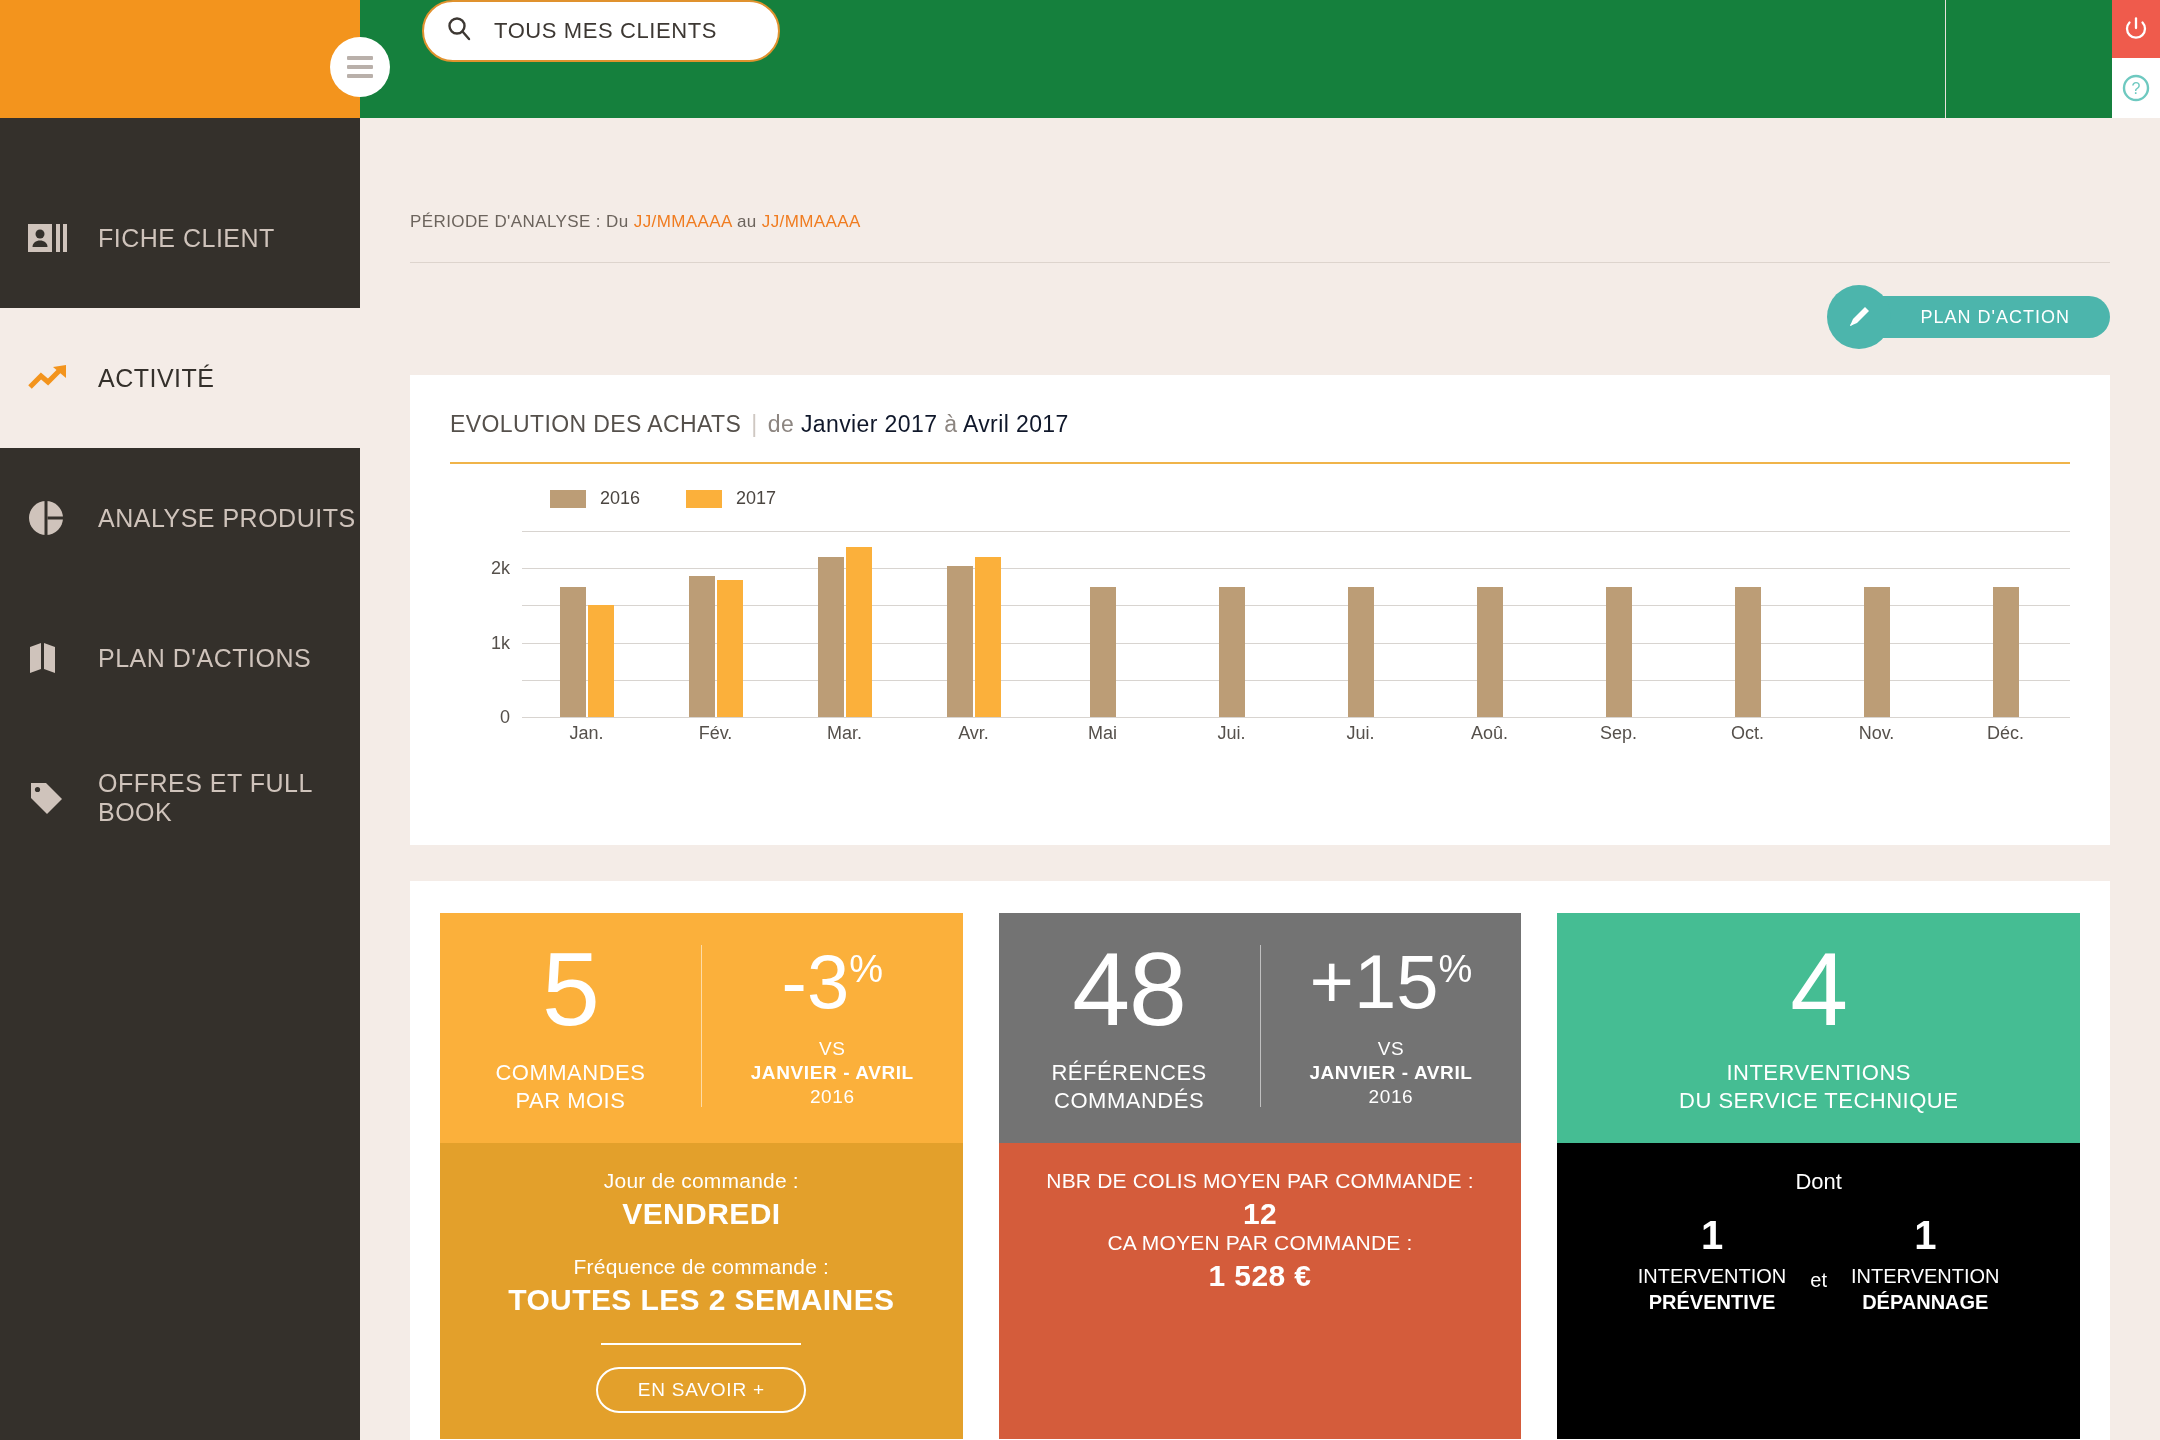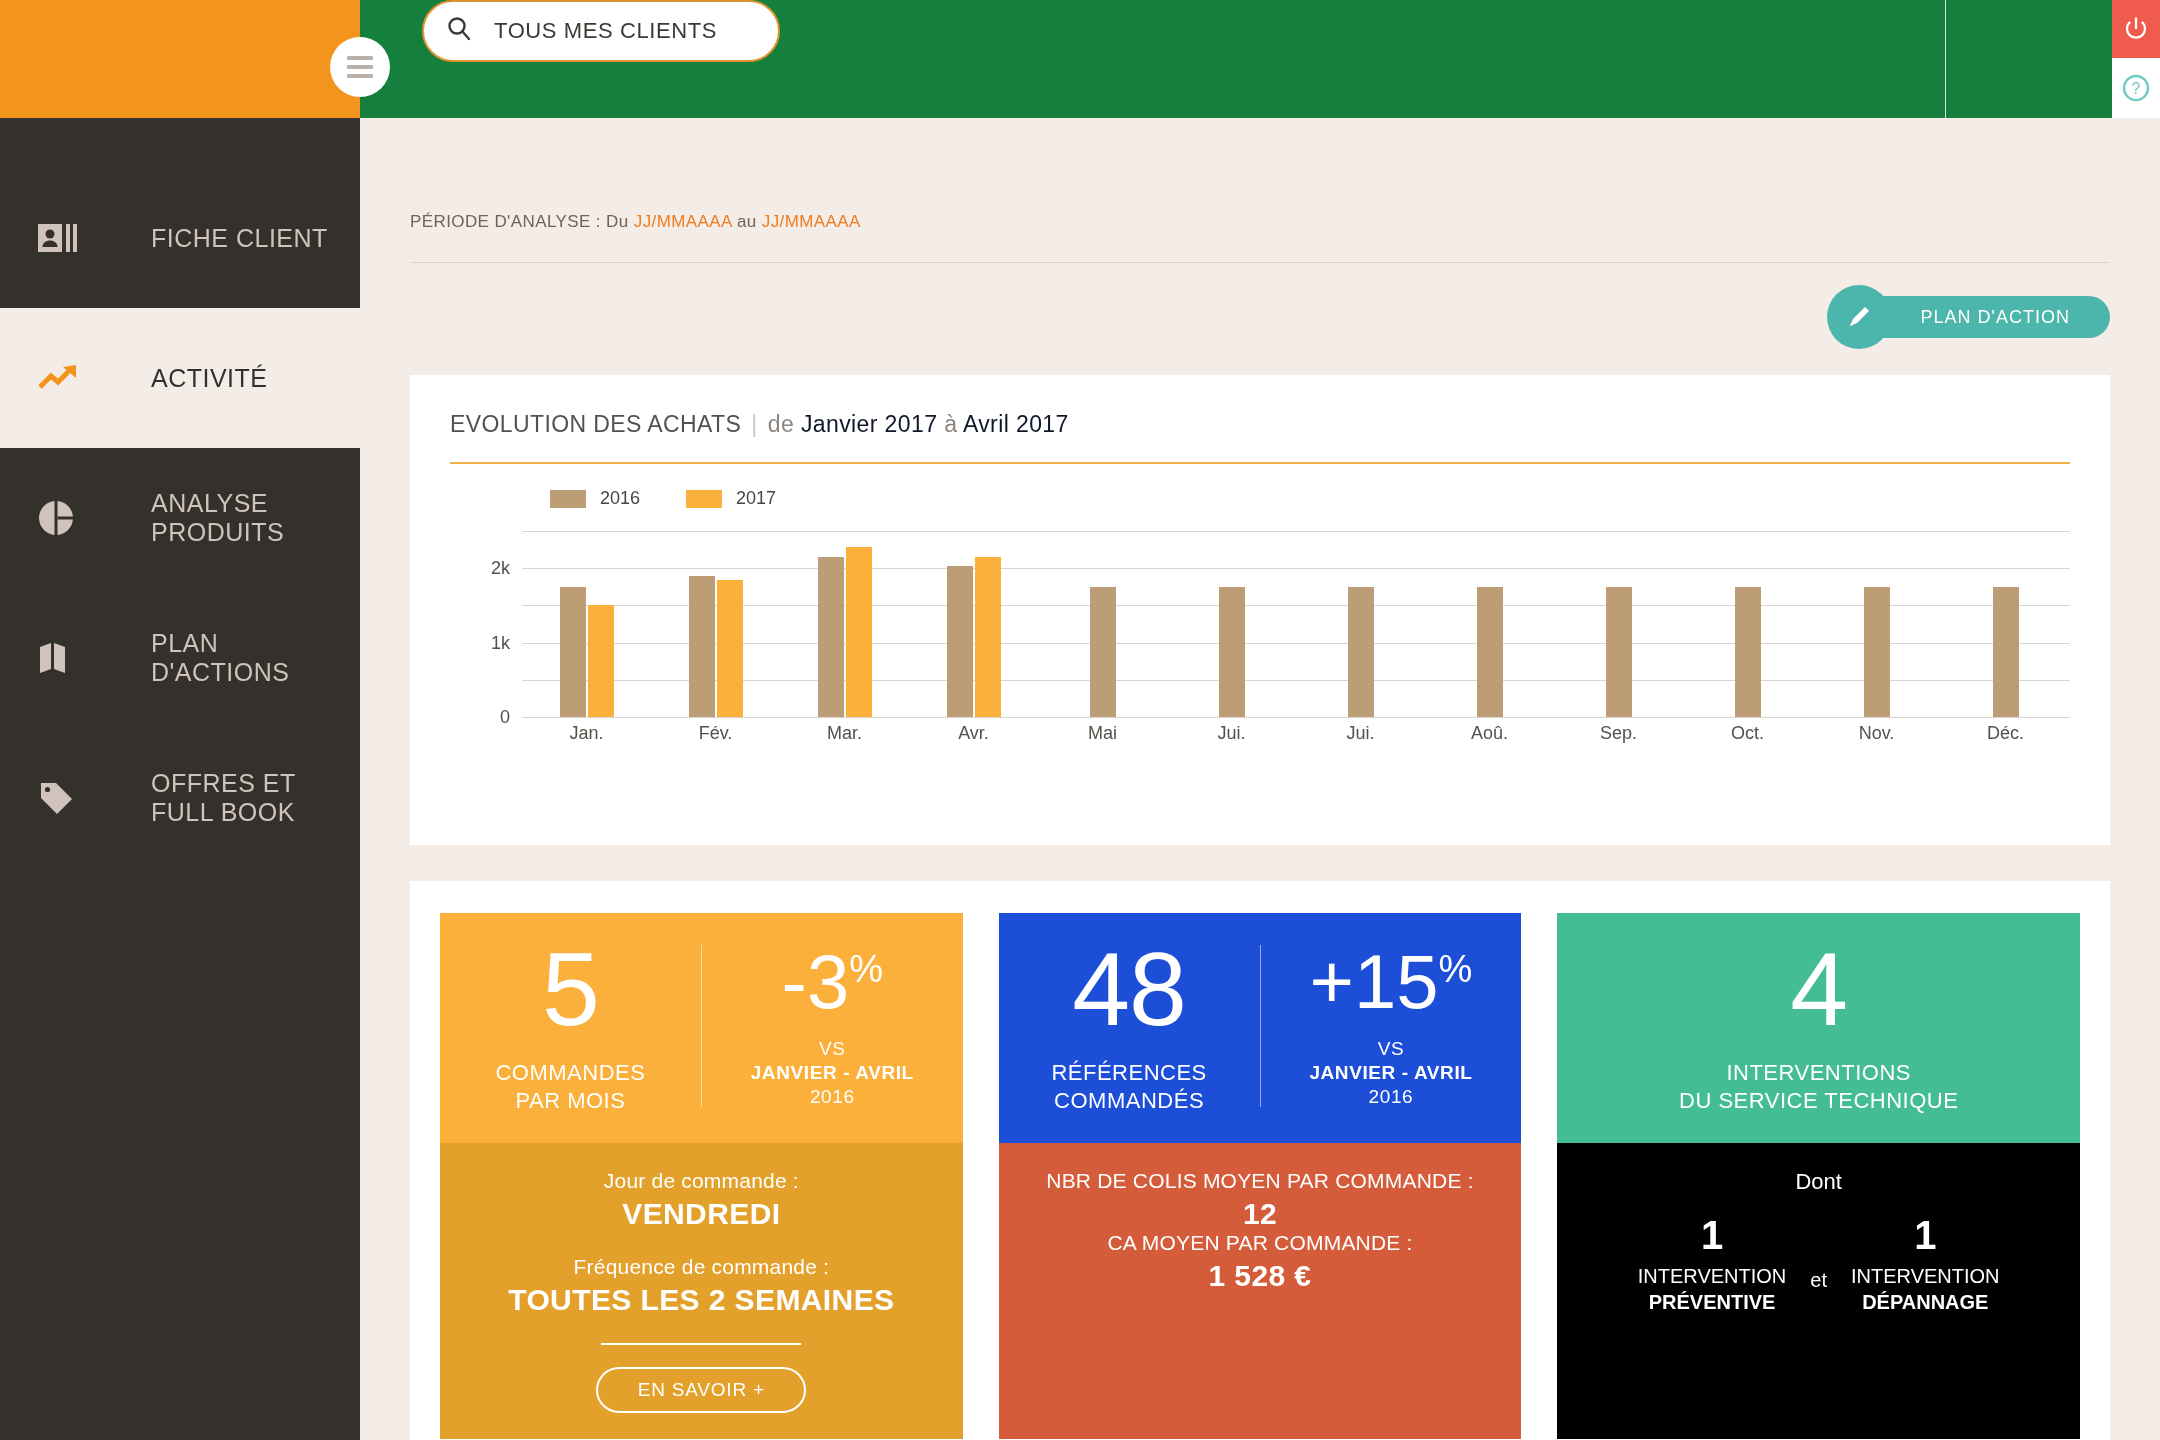--- a/index.html
+++ b/index.html
@@ -9,22 +9,22 @@
     background: #f4ece7;
     overflow: hidden;
   }
   .app { position: relative; width: 2160px; height: 1440px; display: flex; }
 
   
   .sidebar { width: 360px; height: 1440px; background: #34302b; flex: 0 0 360px; position: relative; z-index: 3; }
   .sidebar-brand { height: 118px; background: #f3941d; }
   .nav { padding-top: 50px; }
   .nav-item {
-    height: 140px; display: flex; align-items: center; padding-left: 30px;
-    color: #cfc3bb; letter-spacing: .5px; gap: 43px;
+    height: 140px; display: flex; align-items: center; padding-left: 20px;
+    color: #cfc3bb; letter-spacing: .5px;
   }
   .nav-item.active { background: #f4ece7; color: #34302b; }
   .nav-ico { width: 78px; flex: 0 0 78px; display: flex; align-items: center; justify-content: flex-start; padding-left: 8px; }
   .nav-label { font-size: 25px; }
 
   
   .main { flex: 1; position: relative; height: 1440px; }
   .topbar { height: 118px; background: #15803d; display: flex; position: relative; }
   .hamburger {
     position: absolute; left: -30px; top: 37px; width: 60px; height: 60px; border-radius: 50%;
@@ -349,21 +349,21 @@
               <div class="kb-lbl">Jour de commande :</div>
               <div class="kb-val">VENDREDI</div>
               <div class="kb-gap"></div>
               <div class="kb-lbl">Fréquence de commande :</div>
               <div class="kb-val">TOUTES LES 2 SEMAINES</div>
               <div class="kb-rule"></div>
               <div class="kb-btn">EN SAVOIR +</div>
             </div>
           </div>
           <div class="kpi">
-            <div class="kpi-top" style="background: #1d4ed8;">
+            <div class="kpi-top" style="background: #737373;">
               <div class="kpi-left">
                 <div class="kpi-bignum">48</div>
                 <div class="kpi-caption">
                   <div>RÉFÉRENCES</div>
                   <div>COMMANDÉS</div>
                 </div>
               </div>
               <div class="kpi-vline"></div>
               <div class="kpi-right">
                 <div class="kpi-pct">+15<sup>%</sup></div>

